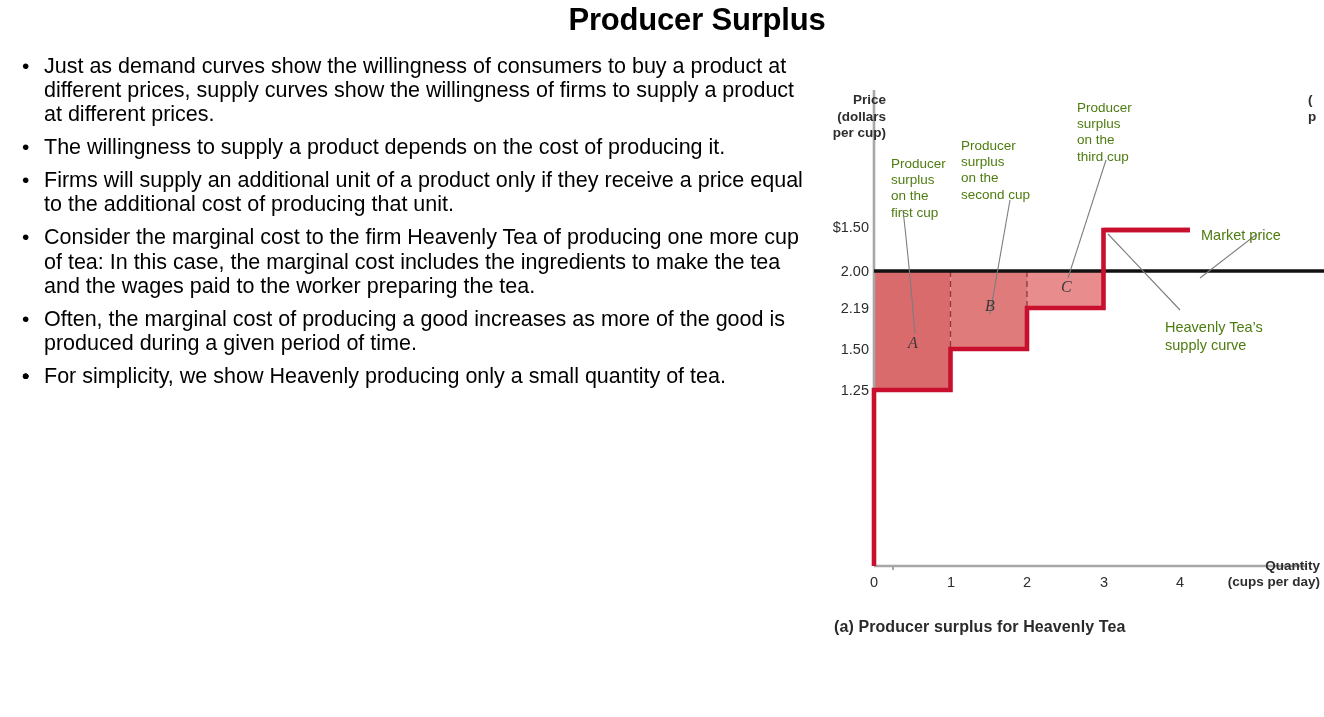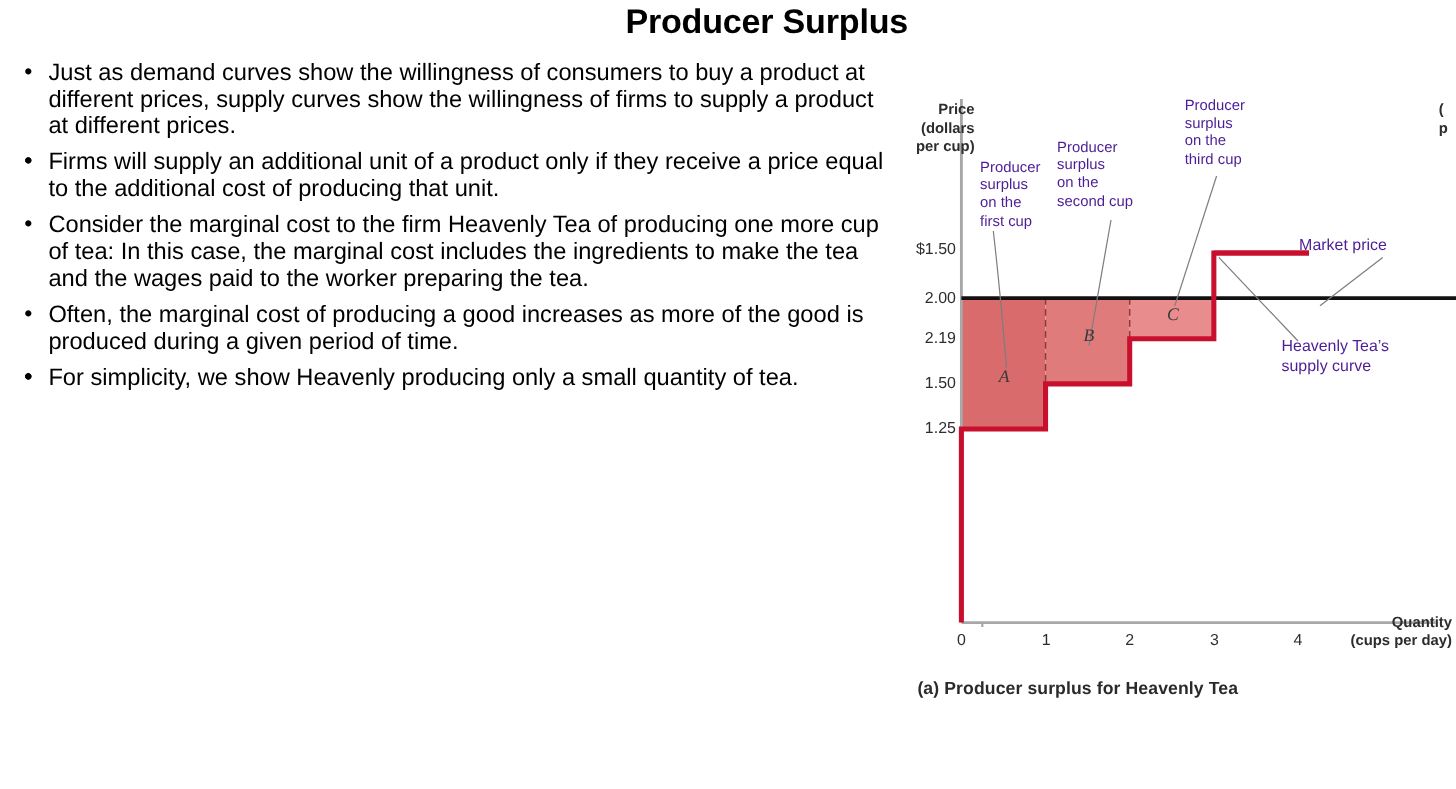--- a/index.html
+++ b/index.html
@@ -100,26 +100,27 @@
     font-weight: bold;
     color: #2a2a2a;
     letter-spacing: 0.1px;
     margin-left: 24px;
   }
 
   
   .callout {
     font-size: 13.5px;
     line-height: 1.2;
-    color: #4c1d95;
+    color: #4d7c0f;
+    margin-top: 12px;
   }
   #callout-first  { left: 86px;  top: 62px; }
   #callout-second { left: 156px; top: 44px; }
   #callout-third  { left: 272px; top: 6px;  }
-  #label-market-price { left: 376px; top: 133px; font-size: 14.5px; }
+  #label-market-price { left: 396px; top: 133px; font-size: 14.5px; }
   #label-supply-curve { left: 360px; top: 225px; font-size: 14.5px; line-height: 1.22; }
 
   
   .ytick {
     position: absolute;
     width: 62px;
     text-align: right;
     font-size: 14.5px;
     color: #2d2d2d;
     font-family: "Liberation Sans", sans-serif;
@@ -154,20 +155,21 @@
 
 <div id="slide-title">Producer Surplus</div>
 
 <ul id="bullet-list">
   <li class="bullet-item">
     <span class="bullet-dot">•</span>
     <span>Just as demand curves show the willingness of consumers to buy a product at different prices, supply curves show the willingness of firms to supply a product at different prices.</span>
   </li>
   <li class="bullet-item">
     <span class="bullet-dot">•</span>
+    <span>The willingness to supply a product depends on the cost of producing it.</span>
   </li>
   <li class="bullet-item">
     <span class="bullet-dot">•</span>
     <span>Firms will supply an additional unit of a product only if they receive a price equal to the additional cost of producing that unit.</span>
   </li>
   <li class="bullet-item">
     <span class="bullet-dot">•</span>
     <span>Consider the marginal cost to the firm Heavenly Tea of producing one more cup of tea: In this case, the marginal cost includes the ingredients to make the tea and the wages paid to the worker preparing the tea.</span>
   </li>
   <li class="bullet-item">

